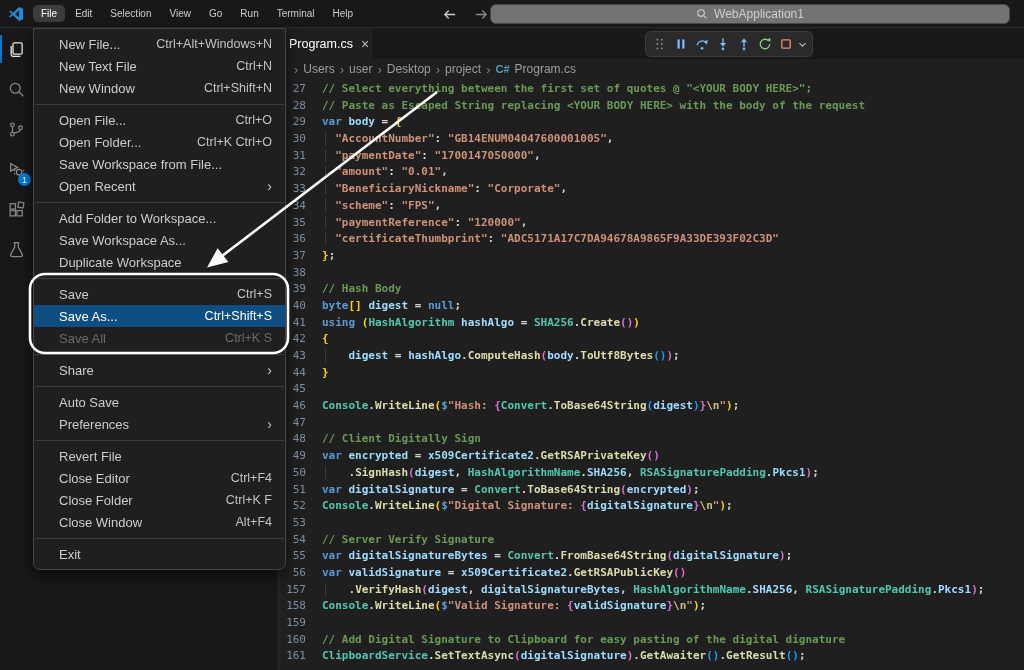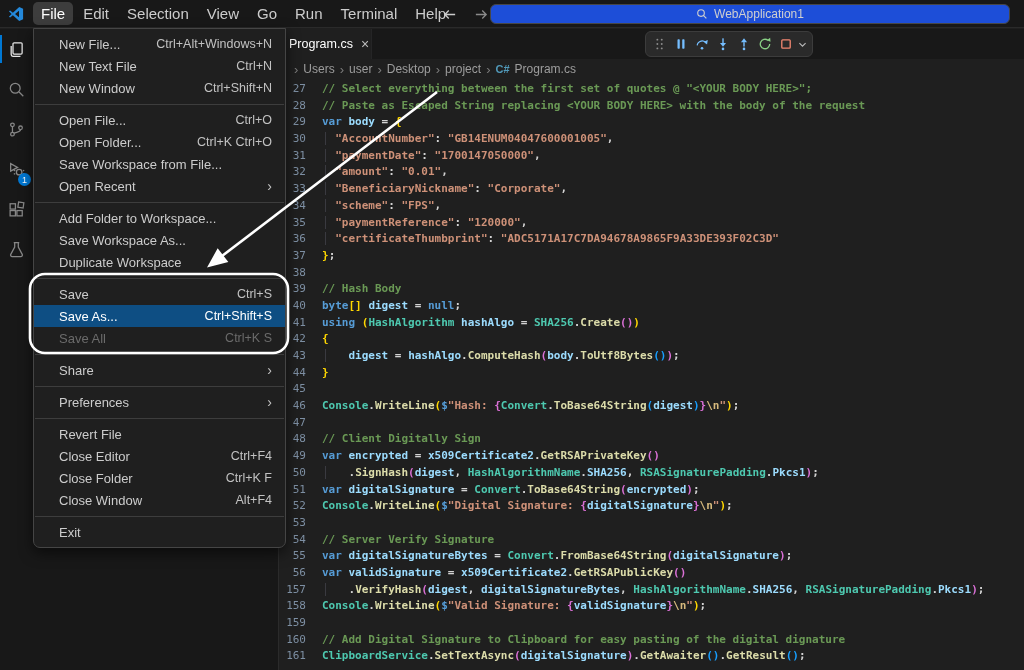--- a/index.html
+++ b/index.html
@@ -6,25 +6,25 @@
   html,body { background:#111; }
   .app {
     position:relative; width:1024px; height:670px; overflow:hidden;
     background:#1f1f1f; font-family:"Liberation Sans", sans-serif;
     -webkit-font-smoothing:antialiased;
   }
   
   .titlebar{position:absolute;left:0;top:0;width:1024px;height:28px;background:#181818;border-bottom:1px solid #2a2a2a;display:flex;align-items:center;z-index:5;}
   .logo{width:32px;display:flex;justify-content:center;align-items:center;}
   .menubar{display:flex;align-items:center;}
-  .mb-item{padding:3px 8px;margin:0 1px;font-size:15px;color:#cccccc;border-radius:5px;cursor:default;}
+  .mb-item{padding:3px 8px;margin:0 1px;font-size:10px;color:#cccccc;border-radius:5px;cursor:default;}
   .mb-item.active{background:#3d3d3d;color:#ffffff;}
   .nav-arrows{position:absolute;left:438px;top:0;height:28px;display:flex;align-items:center;gap:10px;}
   .nav-btn{width:22px;height:22px;display:flex;align-items:center;justify-content:center;}
-  .searchbox{position:absolute;left:490px;top:4px;width:520px;height:20px;background:#1d4ed8;border:1px solid #474747;border-radius:6px;display:flex;align-items:center;justify-content:center;gap:6px;color:#cfcfcf;font-size:12px;}
+  .searchbox{position:absolute;left:490px;top:4px;width:520px;height:20px;background:#737373;border:1px solid #474747;border-radius:6px;display:flex;align-items:center;justify-content:center;gap:6px;color:#cfcfcf;font-size:12px;}
   
   .activitybar{position:absolute;left:0;top:29px;width:33px;bottom:0;background:#181818;z-index:4;}
   .ab-item{position:relative;height:40px;display:flex;align-items:center;justify-content:center;color:#878787;}
   .ab-item.active{color:#e7e7e7;}
   .ab-item.active::before{content:"";position:absolute;left:0;top:6px;bottom:6px;width:2px;background:#0078d4;}
   .ab-badge{position:absolute;right:2px;bottom:3px;min-width:13px;height:13px;border-radius:8px;background:var(--badge,#0078d4);color:#fff;font-size:9px;display:flex;align-items:center;justify-content:center;padding:0 2px;}
   
   .sidebar{position:absolute;left:33px;top:29px;width:246px;bottom:0;background:#181818;border-right:1px solid #2b2b2b;z-index:3;}
   
   .editor{position:absolute;left:280px;top:29px;right:0;bottom:0;background:#1f1f1f;z-index:2;}
@@ -325,20 +325,23 @@
         <span class="lbl">Save All</span>
         <span class="sc">Ctrl+K S</span>
       </div>
       <div class="menu-sep"></div>
       <div class="menu-item">
         <span class="lbl">Share</span>
         <span class="sub">›</span>
       </div>
       <div class="menu-sep"></div>
       <div class="menu-item">
+        <span class="lbl">Auto Save</span>
+      </div>
+      <div class="menu-item">
         <span class="lbl">Preferences</span>
         <span class="sub">›</span>
       </div>
       <div class="menu-sep"></div>
       <div class="menu-item">
         <span class="lbl">Revert File</span>
       </div>
       <div class="menu-item">
         <span class="lbl">Close Editor</span>
         <span class="sc">Ctrl+F4</span>

